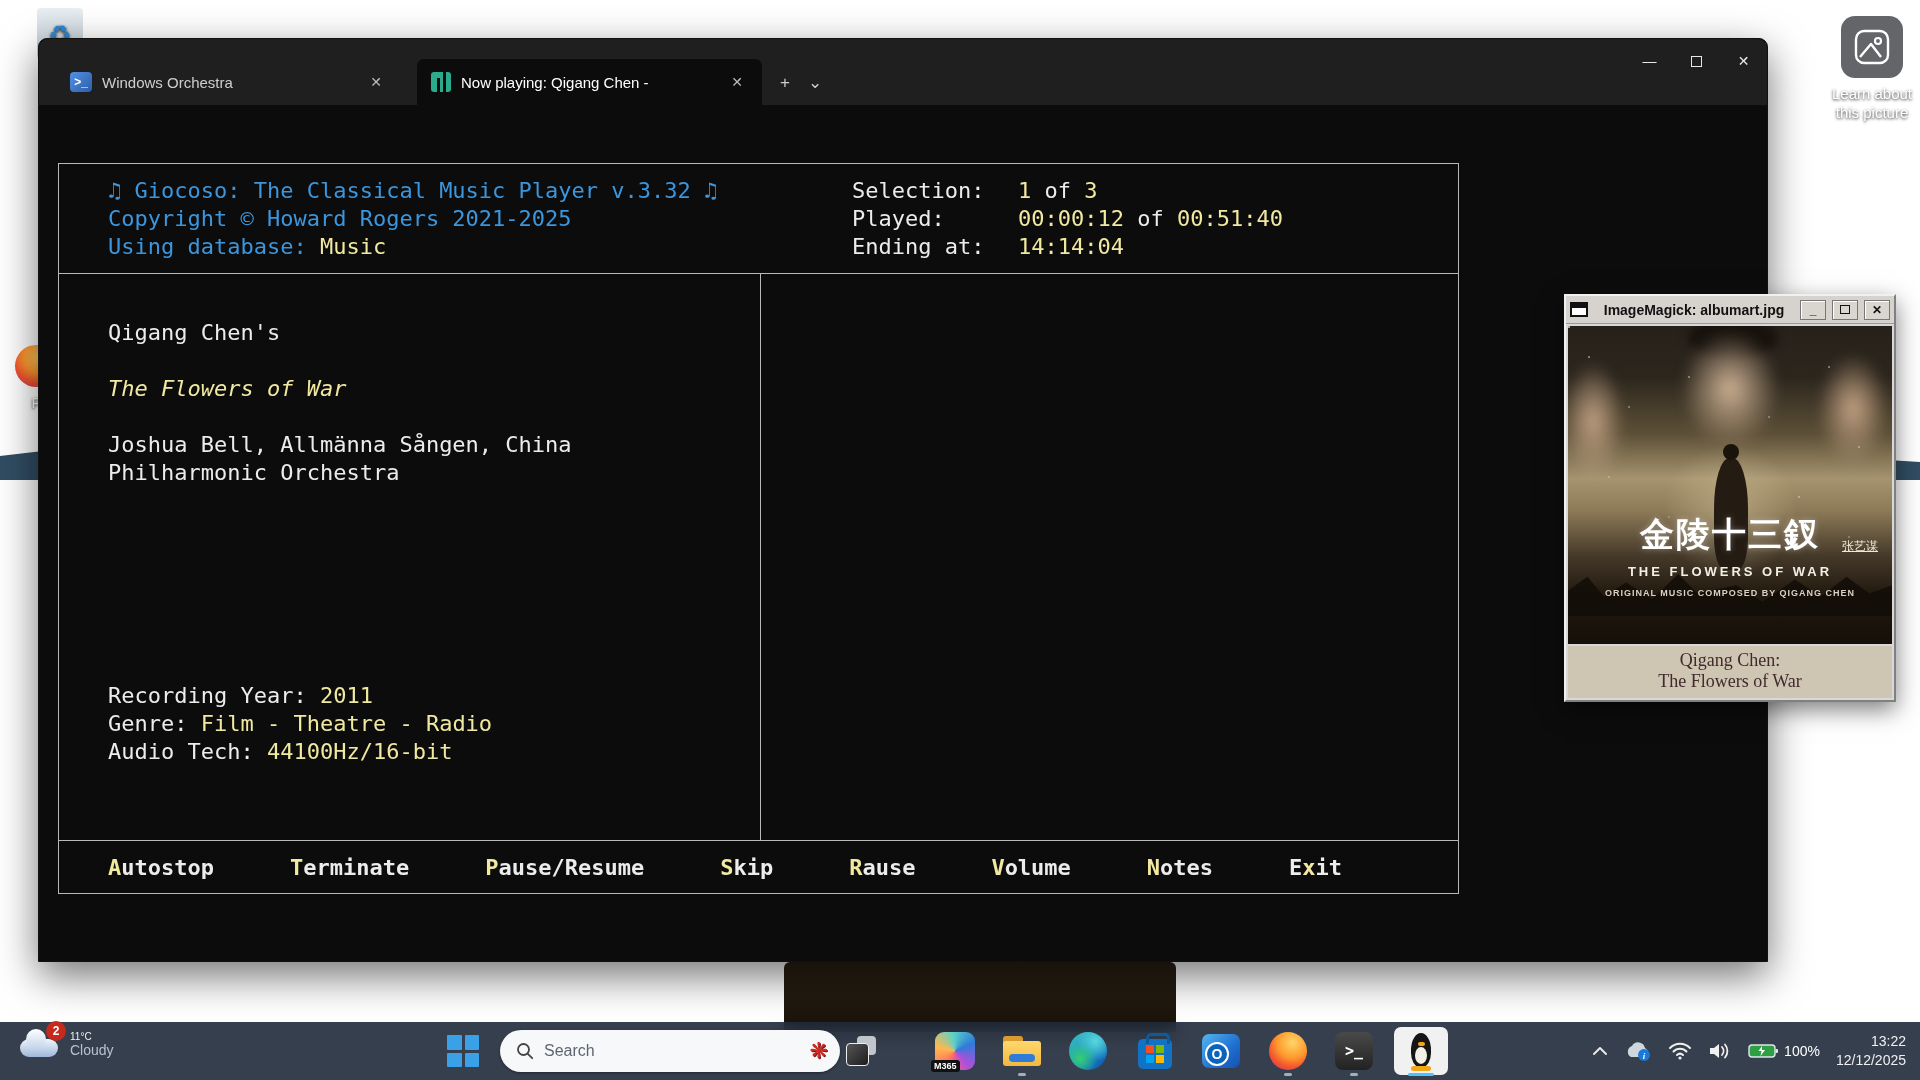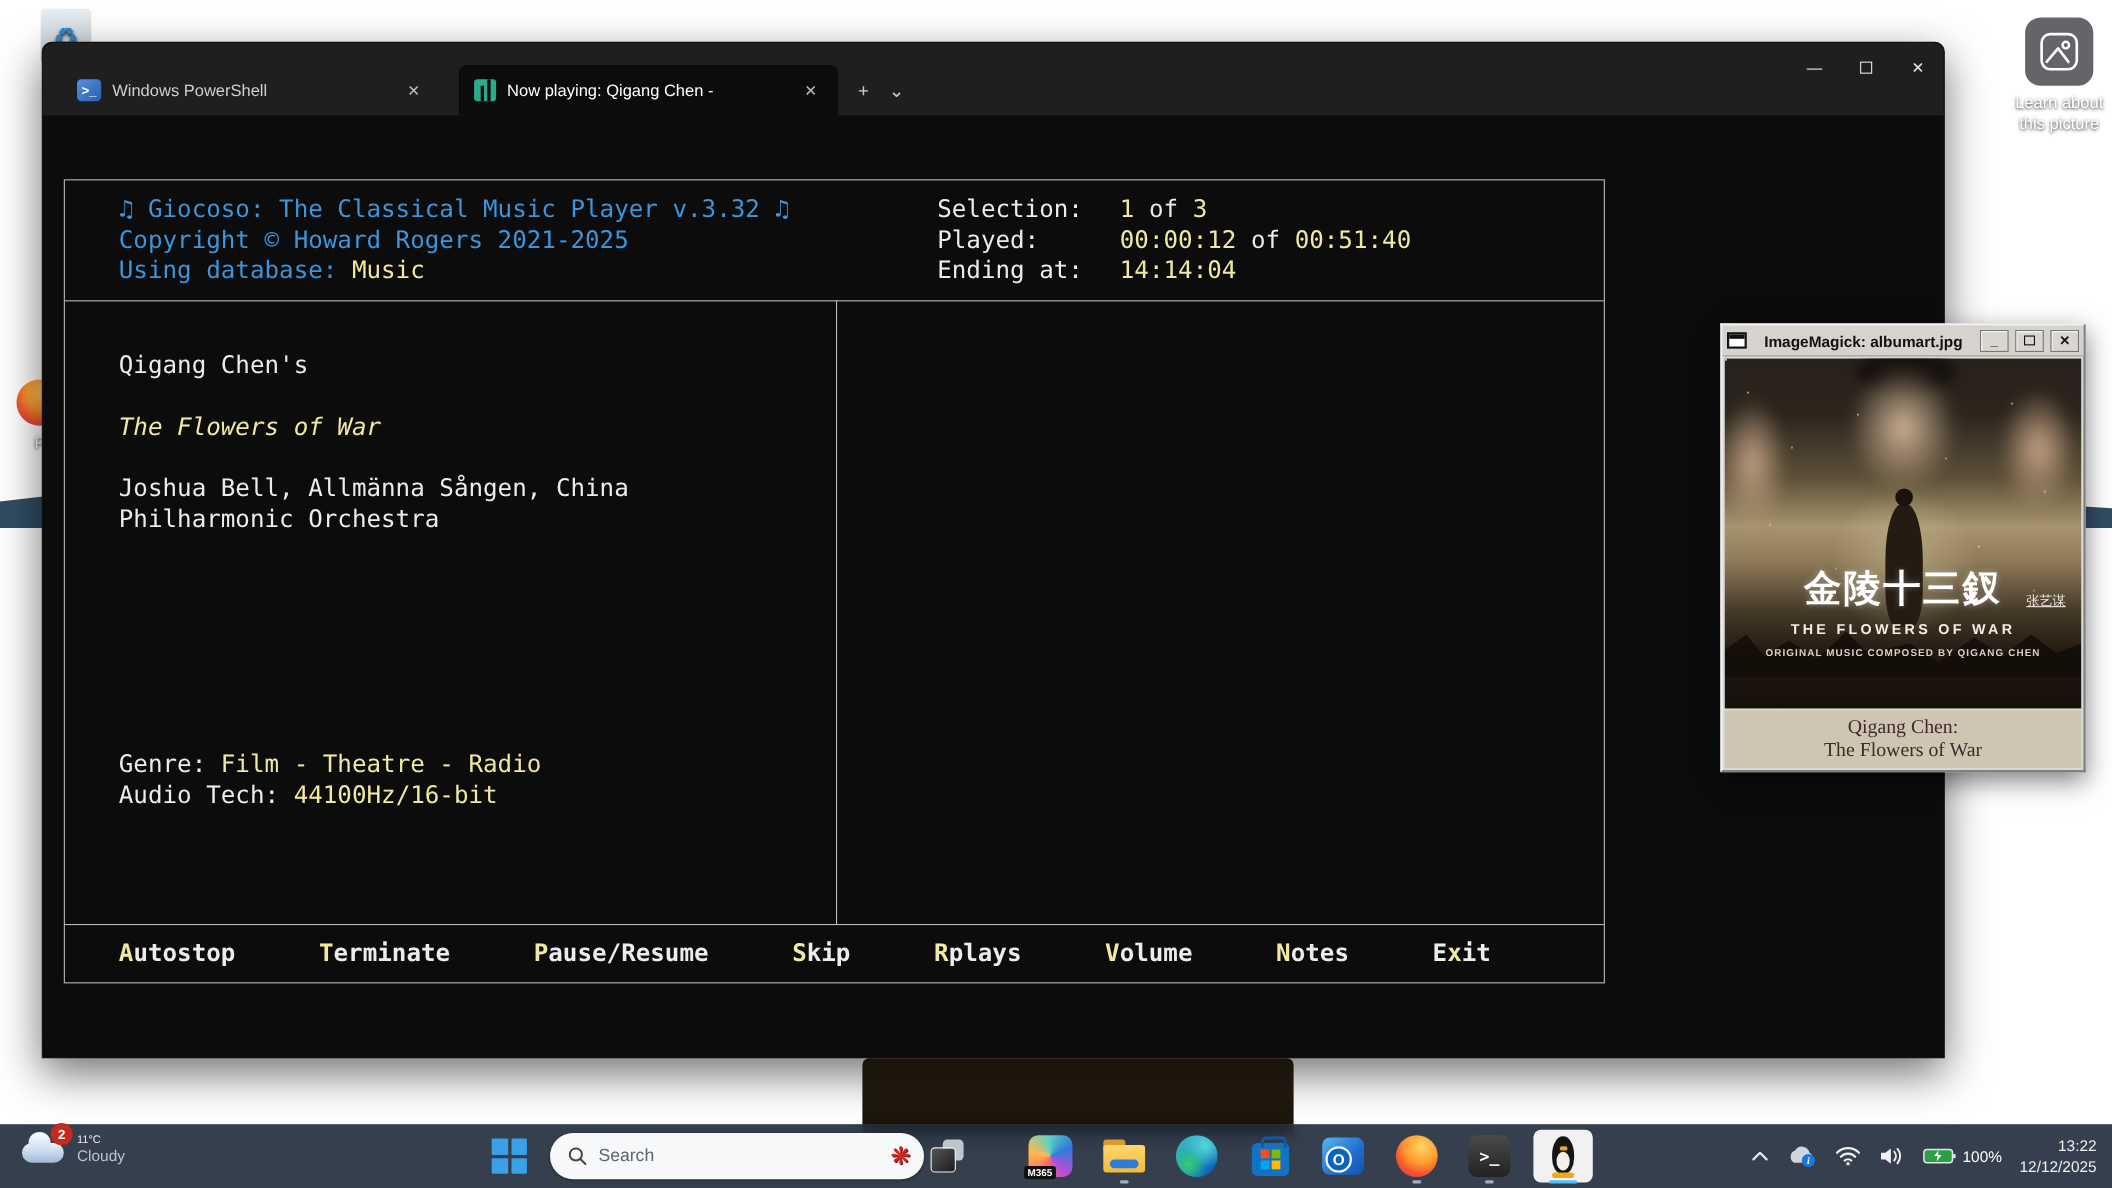--- a/index.html
+++ b/index.html
@@ -177,21 +177,21 @@
   <div class="lbl">
     <div>Learn about</div>
     <div>this picture</div>
   </div>
 </div>
 
 <div class="term-window">
   <div class="tabbar">
     <div class="tab inactive">
       <span class="ps-icon">&gt;_</span>
-      <span>Windows PowerShell</span>
+      <span>Windows Orchestra</span>
       <span class="close">✕</span>
     </div>
     <div class="tab active">
       <span class="mj-icon"></span>
       <span>Now playing: Qigang Chen -</span>
       <span class="close">✕</span>
     </div>
     <div class="tab-extra">+</div>
     <div class="tab-extra">⌄</div>
     <div class="win-controls">
@@ -222,30 +222,31 @@
         <span><span class="c-yel">00:00:12</span><span class="c-wht"> of </span><span class="c-yel">00:51:40</span></span>
         <span class="c-wht">Ending at:</span>
         <span class="c-yel">14:14:04</span>
       </div>
 
       <div class="track-line c-wht" style="top:155px;">Qigang Chen's</div>
       <div class="track-line c-yel work-title" style="top:211px;">The Flowers of War</div>
       <div class="track-line c-wht performers" style="top:267px;">Joshua Bell, Allmänna Sången, China Philharmonic Orchestra</div>
 
       <div class="meta-block">
+          <div class="meta-row"><span class="c-wht">Recording Year: </span><span class="c-yel">2011</span></div>
           <div class="meta-row"><span class="c-wht">Genre: </span><span class="c-yel">Film - Theatre - Radio</span></div>
           <div class="meta-row"><span class="c-wht">Audio Tech: </span><span class="c-yel">44100Hz/16-bit</span></div>
         </div>
 
       <div class="menu-row">
           <div class="menu-item"><span></span><span class="hot">A</span><span>utostop</span></div>
           <div class="menu-item"><span></span><span class="hot">T</span><span>erminate</span></div>
           <div class="menu-item"><span></span><span class="hot">P</span><span>ause/Resume</span></div>
           <div class="menu-item"><span></span><span class="hot">S</span><span>kip</span></div>
-          <div class="menu-item"><span></span><span class="hot">R</span><span>plays</span></div>
+          <div class="menu-item"><span></span><span class="hot">R</span><span>ause</span></div>
           <div class="menu-item"><span></span><span class="hot">V</span><span>olume</span></div>
           <div class="menu-item"><span></span><span class="hot">N</span><span>otes</span></div>
           <div class="menu-item"><span>E</span><span class="hot">x</span><span>it</span></div>
         </div>
     </div>
   </div>
 </div>
 
 <div class="im-window">
   <div class="im-title">

